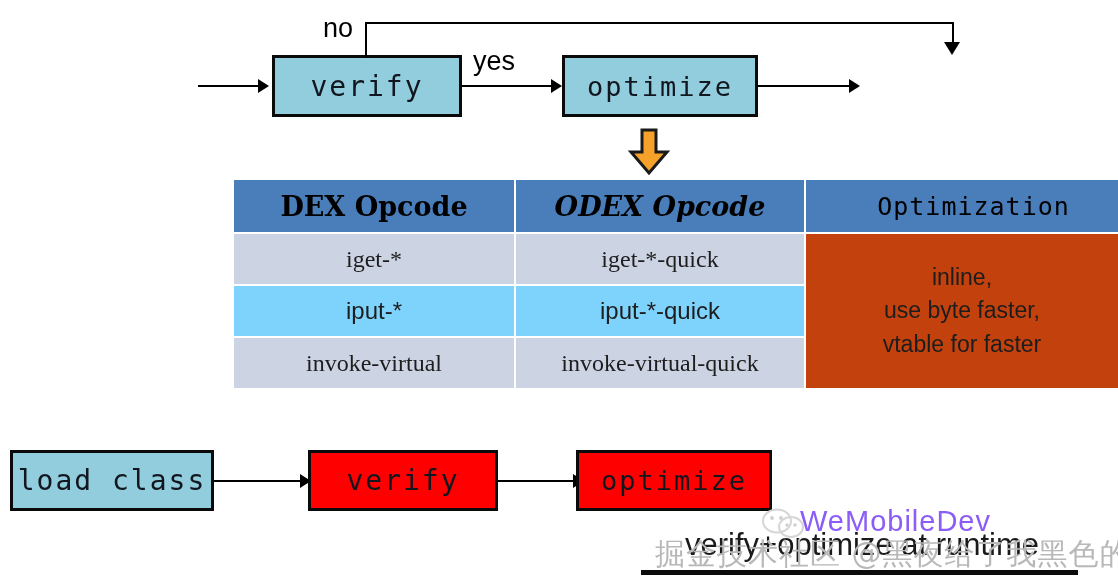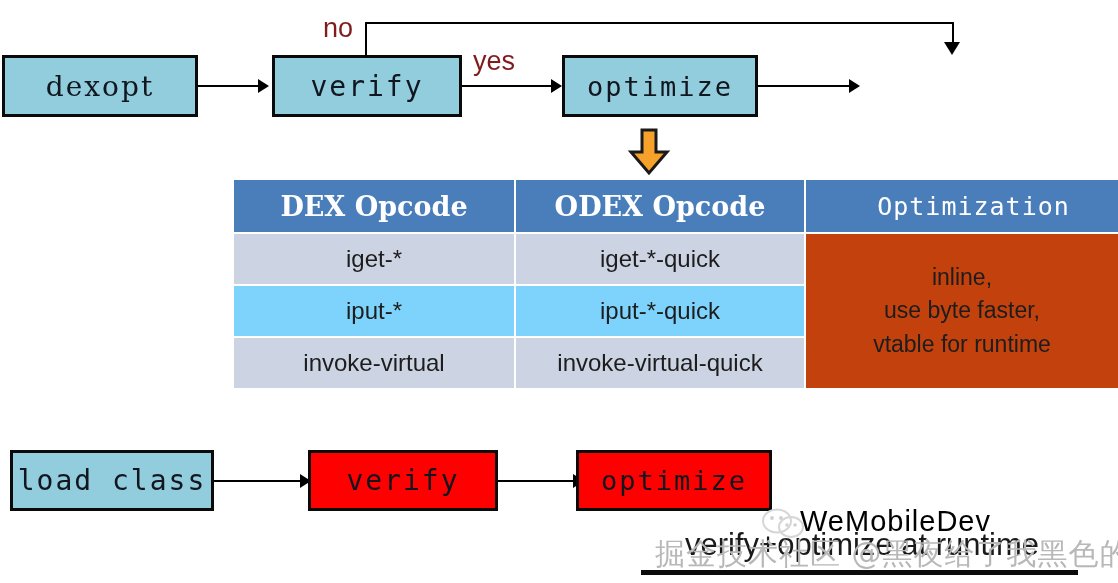--- a/index.html
+++ b/index.html
@@ -28,87 +28,84 @@
     border-top:7px solid transparent;border-bottom:7px solid transparent;
     border-left:11px solid #000;
   }
   .arrow-d{
     position:absolute;width:0;height:0;
     border-left:8px solid transparent;border-right:8px solid transparent;
     border-top:13px solid #000;
   }
   .edge-label{
     position:absolute;font-family:"Liberation Sans",sans-serif;
-    font-size:27px;color:#7f1d1d;white-space:nowrap;
+    font-size:27px;color:#000000;white-space:nowrap;
   }
 
   
   .orange-arrow{position:absolute;left:627px;top:128px;}
 
   
   .opt-table{
     position:absolute;left:232px;top:178px;width:851px;
     border-collapse:separate;border-spacing:2px;
     table-layout:fixed;
   }
   .opt-table th{
-    background:#4a7ebb;color:#ffffff;
+    background:#4a7ebb;color:#000000;
     height:50px;font-size:27px;font-weight:bold;
     font-family:"DejaVu Serif","Liberation Serif",serif;
     text-align:center;vertical-align:middle;border:0;
   }
   .opt-table th.mono{
     font-family:"DejaVu Sans Mono","Liberation Mono",monospace;
     font-weight:normal;letter-spacing:1px;font-size:25px;
   }
   .opt-table td{
     height:48px;font-size:24px;text-align:center;vertical-align:middle;
     color:#1d1d1d;border:0;
     font-family:"Liberation Sans",sans-serif;
   }
-  .opt-table td.shade-a{background:#ccd3e3;}
+  .opt-table td.shade-a{background:#ccd3e3;font-family:Liberation Serif, serif;}
   .opt-table td.shade-b{background:#7dd3fc;}
   .opt-table td.merged{background:#c2410c;line-height:1.45;font-size:23px;}
   .col-a{width:278px;}
-  .col-b{width:286px;}
+  .col-b{width:286px;font-style:italic;}
   .col-c{width:287px;padding-left:24px;}
 
   
   .caption{
     position:absolute;left:641px;top:527px;
     font-size:31px;color:#1a1a1a;white-space:nowrap;
     font-family:"Liberation Sans",sans-serif;
     margin-left:44px;
   }
   .caption-rule{
     position:absolute;left:641px;top:570px;width:437px;height:0;
     border-top:5px solid #0b0b0b;
   }
 
   
   .wm-brand{
     position:absolute;left:800px;top:505px;
-    font-size:29px;color:#000000;white-space:nowrap;letter-spacing:1px;
+    font-size:29px;color:#8b5cf6;white-space:nowrap;letter-spacing:1px;
     font-family:"Liberation Sans",sans-serif;
   }
   .wm-logo{position:absolute;left:760px;top:506px;}
   .wm-cn{
     position:absolute;left:655px;top:534px;
     font-size:30px;color:#b8b8b8;white-space:nowrap;letter-spacing:1px;
     font-family:"DejaVu Sans",sans-serif;
   }
 </style>
 </head>
 <body>
 
 <div class="stage">
 
-  <div class="fbox blue" style="left:2px;top:55px;width:196px;height:62px;font-size:28px;">
-    <span>dexopt</span>
-  </div>
 
   <div class="ln-h" style="left:198px;top:85px;width:62px;"></div>
   <div class="arrow-r" style="left:258px;top:79px;"></div>
 
   <div class="fbox blue" style="left:272px;top:55px;width:190px;height:62px;font-size:28px;
               font-family:'DejaVu Sans Mono','Liberation Mono',monospace;">
     <span>verify</span>
   </div>
 
   <div class="ln-v" style="left:365px;top:22px;height:35px;"></div>
@@ -144,21 +141,21 @@
         <th class="col-c mono">Optimization</th>
       </tr>
     </thead>
     <tbody>
       <tr>
         <td class="shade-a">iget-*</td>
         <td class="shade-a">iget-*-quick</td>
         <td class="merged" rowspan="3">
           <div>inline,</div>
           <div>use byte faster,</div>
-          <div>vtable for runtime</div>
+          <div>vtable for faster</div>
         </td>
       </tr>
       <tr>
         <td class="shade-b">iput-*</td>
         <td class="shade-b">iput-*-quick</td>
       </tr>
       <tr>
         <td class="shade-a">invoke-virtual</td>
         <td class="shade-a">invoke-virtual-quick</td>
       </tr>

